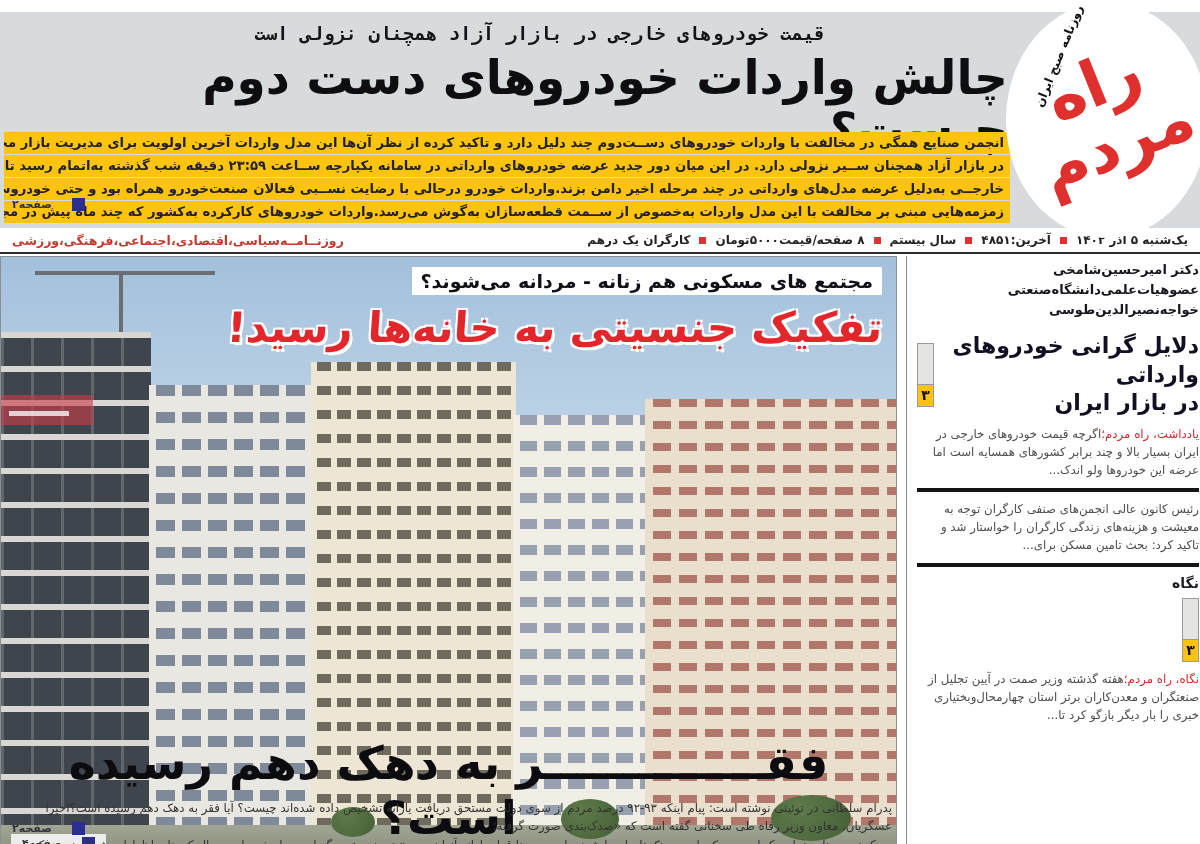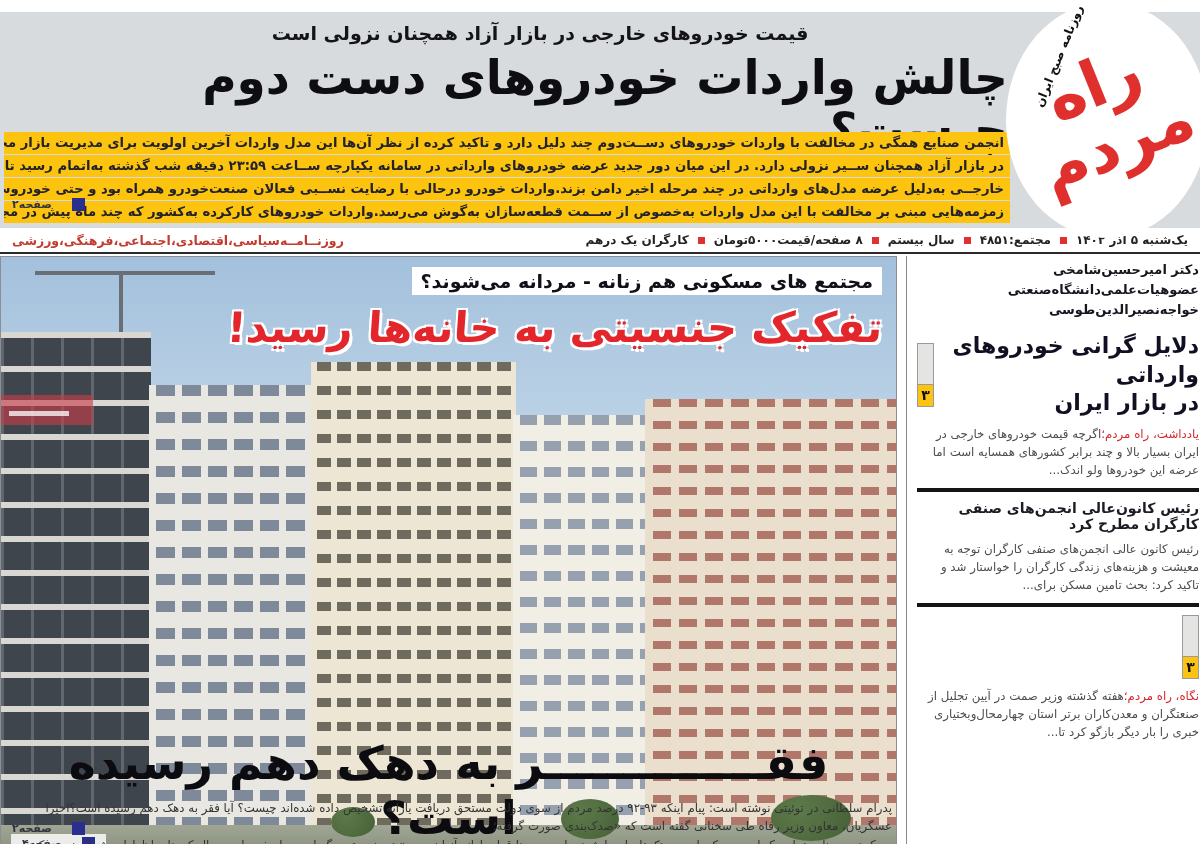--- a/index.html
+++ b/index.html
@@ -3,21 +3,21 @@
 <meta charset="utf-8">
 <style>
   html,body{margin:0;padding:0;}
   body{
     width:1200px;height:844px;position:relative;overflow:hidden;background:#ffffff;
     font-family:"DejaVu Sans", sans-serif;
   }
   
   .header-band{position:absolute;top:12px;left:0;width:1200px;height:216px;background:#d8dbde;}
   .top-kicker{position:absolute;top:22px;left:240px;right:360px;text-align:center;
-    font-size:19px;font-weight:700;color:#141418;direction:rtl;}
+    font-size:19px;font-weight:700;color:#141418;direction:rtl;font-family:Liberation Mono, monospace;}
   .main-headline{position:absolute;top:52px;left:70px;right:192px;text-align:right;direction:rtl;
     font-size:47px;font-weight:800;color:#0d0d12;letter-spacing:-1px;line-height:1.1;}
   .lead-wrap{position:absolute;top:132px;left:4px;right:190px;text-align:right;direction:rtl;overflow:hidden;}
   .lead-line{display:block;line-height:20px;margin-bottom:1px;white-space:nowrap;}
   .lead-line > span{display:inline-block;background:#fcc40f;color:#23222b;
     font-size:13.2px;font-weight:700;padding:1px 6px;}
   .page-badge{display:flex;align-items:center;gap:20px;font-size:11px;font-weight:700;color:#33333d;}
   .badge-square{width:13px;height:13px;background:#2a2f8f;display:inline-block;}
   .header-badge{position:absolute;left:12px;top:198px;}
   
@@ -120,21 +120,21 @@
 
 <div class="logo">
   <div class="logo-title">راه مردم</div>
   <div class="logo-sub">روزنامه صبح ایران</div>
 </div>
 
 <div class="infobar">
   <div class="info-right">
     <span>یک‌شنبه ۵ آذر ۱۴۰۲</span>
     <span class="sep"></span>
-    <span>مجتمع:۴۸۵۱</span>
+    <span>آخرین:۴۸۵۱</span>
     <span class="sep"></span>
     <span>سال بیستم</span>
     <span class="sep"></span>
     <span>۸ صفحه/قیمت۵۰۰۰تومان</span>
     <span class="sep"></span>
     <span>کارگران یک درهم</span>
   </div>
   <div class="category">روزنــامــه‌سیاسی،اقتصادی،اجتماعی،فرهنگی،ورزشی</div>
 </div>
 
@@ -177,28 +177,28 @@
         <div class="thermo-num">۳</div>
       </div>
     </div>
     <div class="a-lead">
       <span class="lead-label">یادداشت، راه مردم؛</span><span>اگرچه قیمت خودروهای خارجی در ایران بسیار بالا و چند برابر کشورهای همسایه است اما عرضه این خودروها ولو اندک...</span>
     </div>
   </div>
   <div class="hrule"></div>
 
   <div>
-    <div class="a-kicker">رئیس کانون‌عالی انجمن‌های صنفی کارگران مطرح کرد</div>
     <div class="a-lead">
       <span>رئیس کانون عالی انجمن‌های صنفی کارگران توجه به معیشت و هزینه‌های زندگی کارگران را خواستار شد و تاکید کرد: بحث تامین مسکن برای...</span>
     </div>
   </div>
   <div class="hrule"></div>
 
   <div>
+    <div class="a-kicker">نگاه</div>
     <div class="title-row">
       <div class="thermo">
         <div class="thermo-num">۳</div>
       </div>
     </div>
     <div class="a-lead">
       <span class="lead-label">نگاه، راه مردم؛</span><span>هفته گذشته وزیر صمت در آیین تجلیل از صنعتگران و معدن‌کاران برتر استان چهارمحال‌وبختیاری خبری را بار دیگر بازگو کرد تا...</span>
     </div>
   </div>
 

